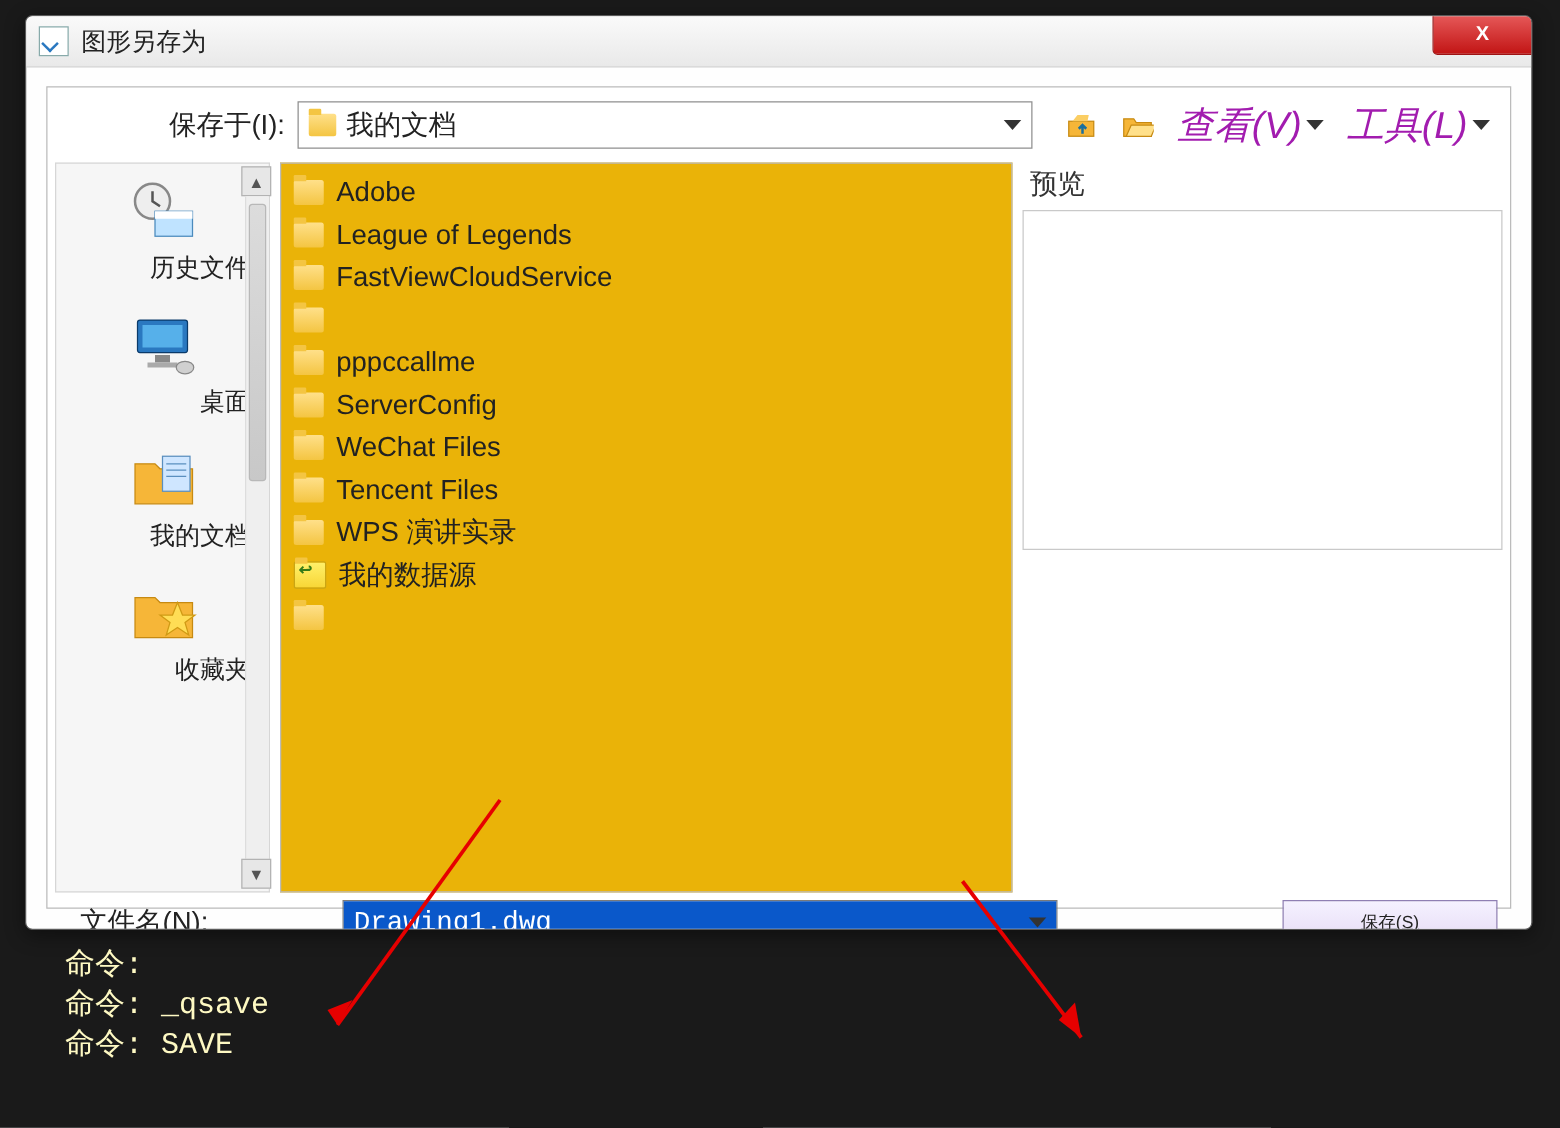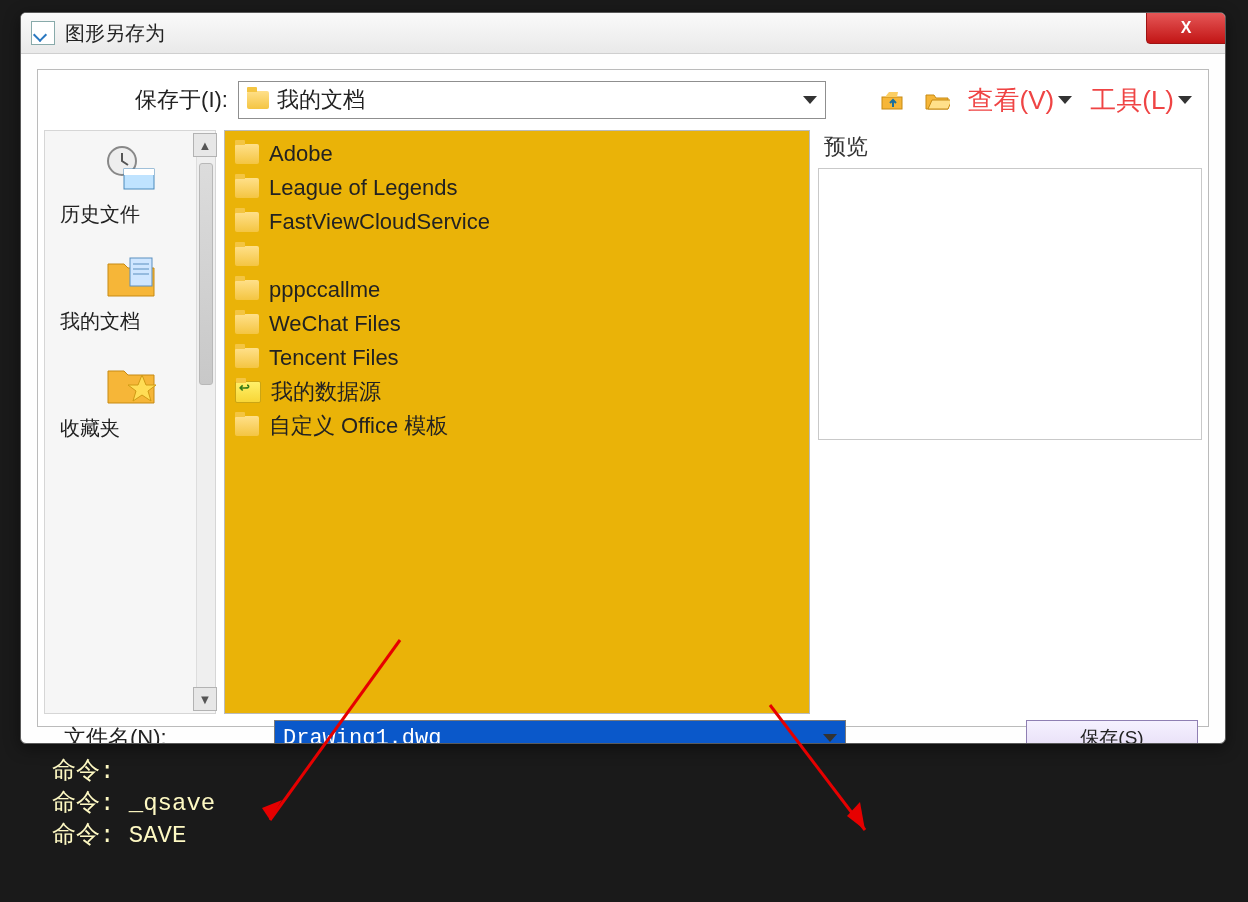--- a/index.html
+++ b/index.html
@@ -35,42 +35,42 @@
   .lbl-savein{width:180px;text-align:right;font-size:22px;color:#222;padding-right:10px;}
   .combo{
     flex:0 0 570px;height:36px;background:#fff;border:1px solid #8f8f8f;
     display:flex;align-items:center;padding:0 8px;position:relative;
   }
   .combo .folder-icon{width:22px;height:18px;margin-right:8px;}
   .combo-text{font-size:22px;color:#222;}
   .combo .drop-arrow{position:absolute;right:8px;top:50%;transform:translateY(-50%);}
 
   .toolbar-right{margin-left:auto;display:flex;align-items:center;gap:18px;padding-right:6px;}
-  .tool-menu{font-size:26px;color:#ef4444;display:flex;align-items:center;gap:4px;cursor:pointer;}
+  .tool-menu{font-size:30px;color:#a21caf;display:flex;align-items:center;gap:4px;cursor:pointer;font-style:italic;}
   .drop-arrow{width:0;height:0;border-left:7px solid transparent;border-right:7px solid transparent;border-top:8px solid #333;}
 
   .icon-up,.icon-open{width:26px;height:22px;display:inline-block;}
 
   .body-grid{display:flex;height:596px;}
   .places{
     width:170px;margin:6px 0 6px 6px;
     background:#f6f6f6;border:1px solid #d6d6d6;
     display:flex;flex-direction:column;align-items:center;
     padding-top:4px;position:relative;
   }
   .scroll-up,.scroll-down{
     width:22px;height:22px;background:#e7e7e7;border:1px solid #b3b3b3;
     display:flex;align-items:center;justify-content:center;font-size:13px;color:#555;
     position:absolute;right:-2px;
   }
   .scroll-up{top:2px;} .scroll-down{bottom:2px;}
   .scroll-track{position:absolute;right:0px;top:26px;bottom:26px;width:18px;background:#efefef;border-left:1px solid #ddd;}
   .scroll-thumb{position:absolute;left:2px;right:2px;top:6px;height:220px;background:linear-gradient(#dcdcdc,#c8c8c8);border-radius:3px;border:1px solid #b8b8b8;}
 
-  .place-item{width:140px;padding:8px 0 14px 0;text-align:left;cursor:pointer;}
+  .place-item{width:140px;padding:8px 0 14px 0;text-align:right;cursor:pointer;}
   .place-icon{width:56px;height:50px;margin:0 auto 8px auto;position:relative;}
   .place-label{font-size:20px;color:#222;}
 
   .filelist{
     flex:1;margin:6px 8px;background:#eab308;border:1px solid #bbb;
     padding:6px 10px;overflow:auto;
   }
   .file-row{display:flex;align-items:center;height:34px;font-size:22px;color:#222;cursor:default;}
   .file-row .folder-icon{width:24px;height:20px;margin-right:10px;}
 
@@ -81,21 +81,21 @@
   .bottom{display:flex;flex-direction:column;gap:14px;padding:0 10px 4px 10px;text-decoration:underline;}
   .brow{display:flex;align-items:center;}
   .blabel{width:210px;font-size:22px;color:#222;padding-left:16px;}
   .binput-wrap{flex:0 0 570px;height:34px;background:#fff;border:1px solid #7a7a7a;position:relative;display:flex;align-items:center;}
   .binput{flex:1;height:100%;border:none;outline:none;font-family:"Courier New",monospace;font-size:22px;padding:0 30px 0 8px;background:transparent;}
   .binput.sel{background:#0a58ca;color:#fff;}
   .binput-wrap .drop-arrow{position:absolute;right:8px;top:50%;transform:translateY(-50%);}
   .btn{
     width:170px;height:34px;margin-left:auto;
     background:linear-gradient(#f5f1ff,#e5dbf5);border:1px solid #8f7fb3;
-    font-size:19px;color:#222;display:flex;align-items:center;justify-content:center;cursor:pointer;
+    font-size:14px;color:#222;display:flex;align-items:center;justify-content:center;cursor:pointer;
   }
 
   
   .cmdarea{
     position:absolute;left:22px;top:750px;right:22px;height:130px;
     color:#fef9c3;font-family:"SimSun","Courier New",monospace;font-size:24px;
     padding:4px 30px;
   }
   .cmdline{white-space:pre;}
 
@@ -171,20 +171,32 @@
               <svg width="56" height="50">
                   <circle cx="20" cy="18" r="14" fill="#eee" stroke="#888" stroke-width="2"></circle>
                   <path d="M20 10 v8 l6 4" stroke="#555" stroke-width="2" fill="none"></path>
                   <rect x="22" y="26" width="30" height="20" fill="#bfe3ff" stroke="#4a8abc"></rect>
                   <rect x="22" y="26" width="30" height="6" fill="#fff"></rect>
                 </svg>
             </div>
             <div class="place-label">历史文件</div>
           </div>
 
+          <div class="place-item">
+            <div class="place-icon">
+              <svg width="56" height="50">
+                  <rect x="8" y="6" width="40" height="26" rx="2" fill="#2a78c0" stroke="#0a3a6a"></rect>
+                  <rect x="12" y="10" width="32" height="18" fill="#56b0ea"></rect>
+                  <rect x="22" y="34" width="12" height="6" fill="#888"></rect>
+                  <rect x="16" y="40" width="24" height="4" fill="#aaa"></rect>
+                  <ellipse cx="46" cy="44" rx="7" ry="5" fill="#d0d0d0" stroke="#888"></ellipse>
+                </svg>
+            </div>
+            <div class="place-label">桌面</div>
+          </div>
 
           <div class="place-item">
             <div class="place-icon">
               <svg width="56" height="50">
                   <path d="M6 14 h16 l4 4 h26 v28 h-46 z" fill="#f6b638" stroke="#c78a12"></path>
                   <rect x="28" y="8" width="22" height="28" fill="#cfe6ff" stroke="#5a8fbf"></rect>
                   <line x1="31" y1="14" x2="47" y2="14" stroke="#5a8fbf"></line>
                   <line x1="31" y1="19" x2="47" y2="19" stroke="#5a8fbf"></line>
                   <line x1="31" y1="24" x2="47" y2="24" stroke="#5a8fbf"></line>
                 </svg>
@@ -220,33 +232,40 @@
             </div>
             <div class="file-row">
               <span class="folder-icon"></span>
             </div>
             <div class="file-row">
               <span class="folder-icon"></span>
               <span>pppccallme</span>
             </div>
             <div class="file-row">
               <span class="folder-icon"></span>
+              <span>ServerConfig</span>
+            </div>
+            <div class="file-row">
+              <span class="folder-icon"></span>
               <span>WeChat Files</span>
             </div>
             <div class="file-row">
               <span class="folder-icon"></span>
               <span>Tencent Files</span>
+            </div>
+            <div class="file-row">
+              <span class="folder-icon"></span>
+              <span>WPS 演讲实录</span>
             </div>
             <div class="file-row">
               <span class="folder-icon special"></span>
               <span>我的数据源</span>
             </div>
             <div class="file-row">
               <span class="folder-icon"></span>
-              <span>自定义 Office 模板</span>
             </div>
           </div>
 
         <div class="preview-panel">
           <div class="preview-title">预览</div>
           <div class="preview-box"></div>
         </div>
       </div>
 
       <div class="bottom">

